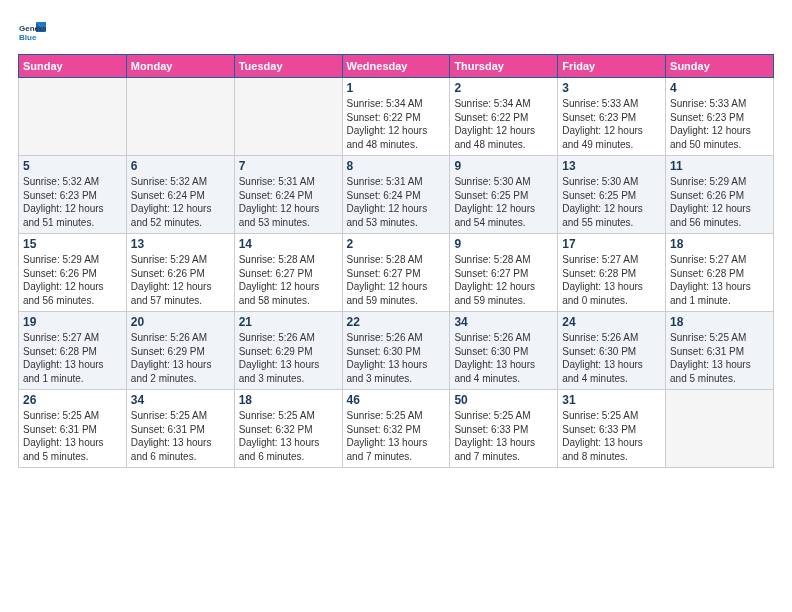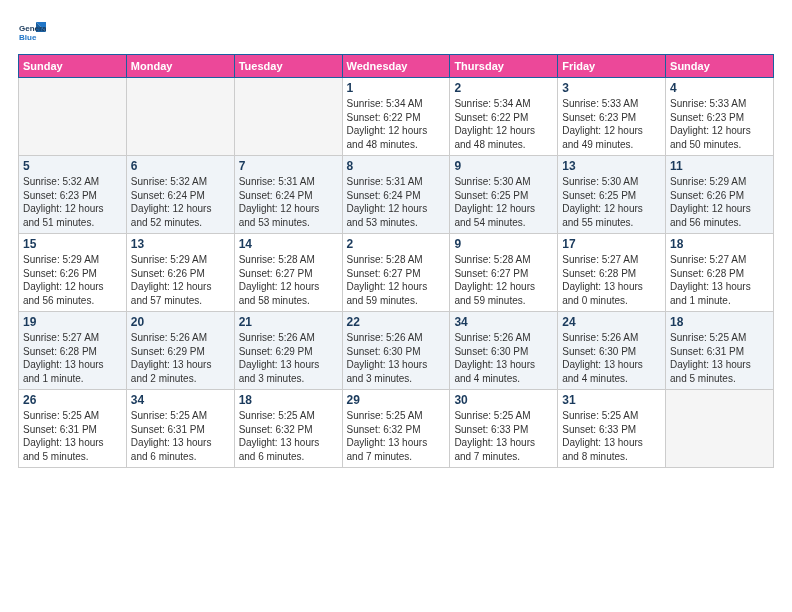--- a/index.html
+++ b/index.html
@@ -335,28 +335,28 @@
 and 6 minutes.</div>
           </td>
           <td>
             <span class="day-num">18</span>
             <div class="day-info" style="white-space: pre-line;">Sunrise: 5:25 AM
 Sunset: 6:32 PM
 Daylight: 13 hours
 and 6 minutes.</div>
           </td>
           <td>
-            <span class="day-num">29</span>
+            <span class="day-num">46</span>
             <div class="day-info" style="white-space: pre-line;">Sunrise: 5:25 AM
 Sunset: 6:32 PM
 Daylight: 13 hours
 and 7 minutes.</div>
           </td>
           <td>
-            <span class="day-num">30</span>
+            <span class="day-num">50</span>
             <div class="day-info" style="white-space: pre-line;">Sunrise: 5:25 AM
 Sunset: 6:33 PM
 Daylight: 13 hours
 and 7 minutes.</div>
           </td>
           <td>
             <span class="day-num">31</span>
             <div class="day-info" style="white-space: pre-line;">Sunrise: 5:25 AM
 Sunset: 6:33 PM
 Daylight: 13 hours

